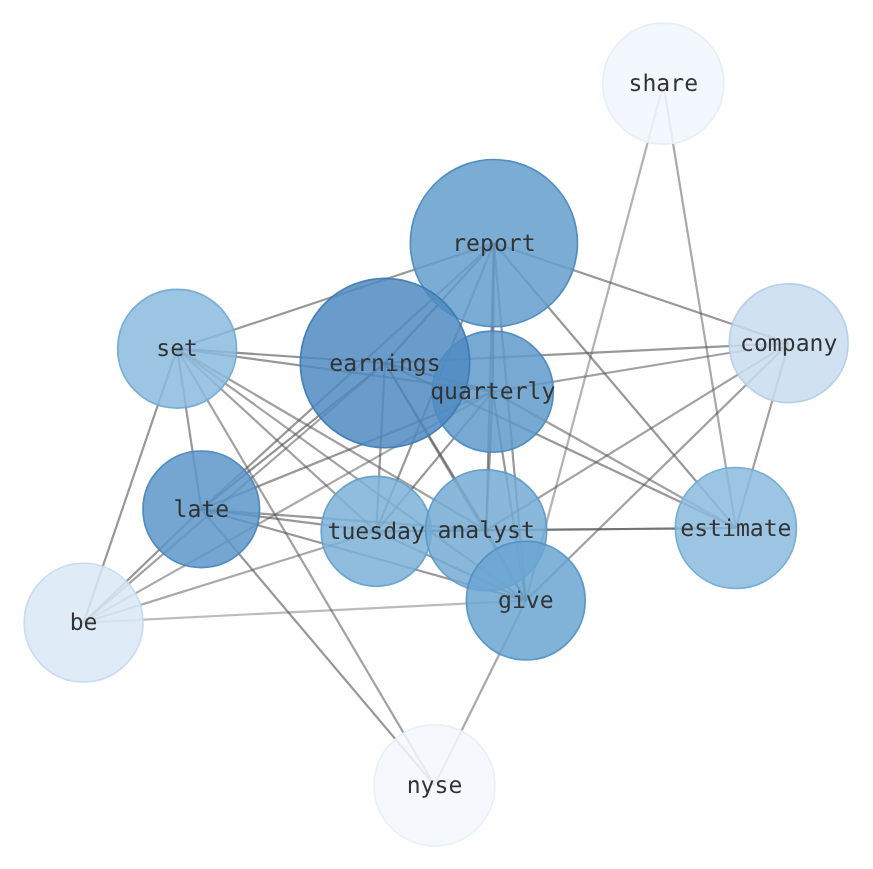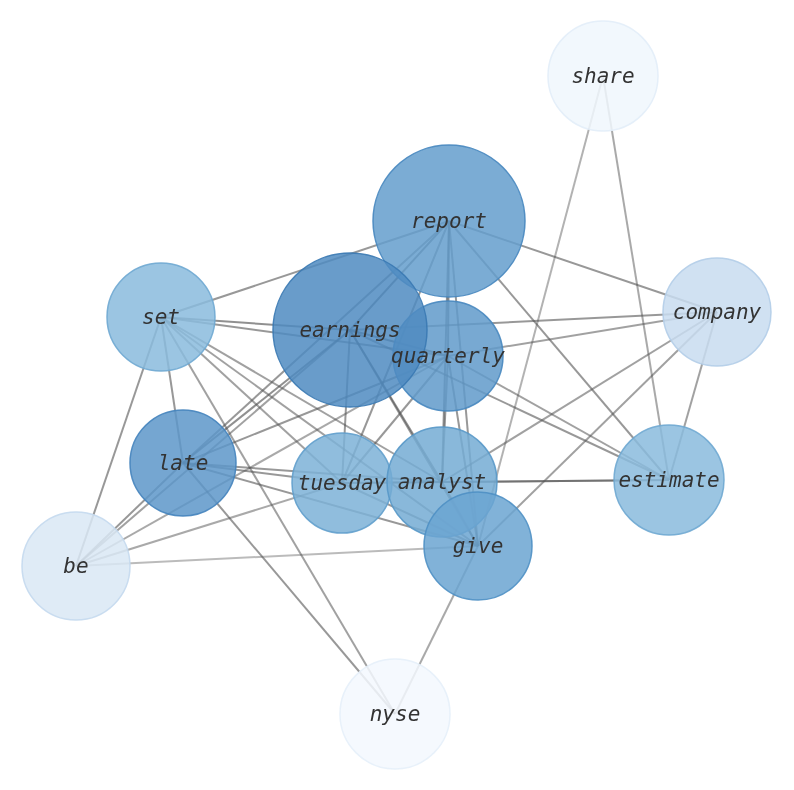--- a/index.html
+++ b/index.html
@@ -9,21 +9,20 @@
     width: 794px;
     height: 790px;
     overflow: hidden;
     font-family: "DejaVu Sans Mono", monospace;
   }
   #canvas-wrap {
     position: relative;
     width: 794px;
     height: 790px;
     background: #ffffff;
-    font-style: italic;
   }
   svg { display: block; }
   .node-label {
     font-family: "DejaVu Sans Mono", monospace;
     fill: #333333;
     pointer-events: none;
   }
   .graph-node { cursor: pointer; }
 </style>
 </head>

